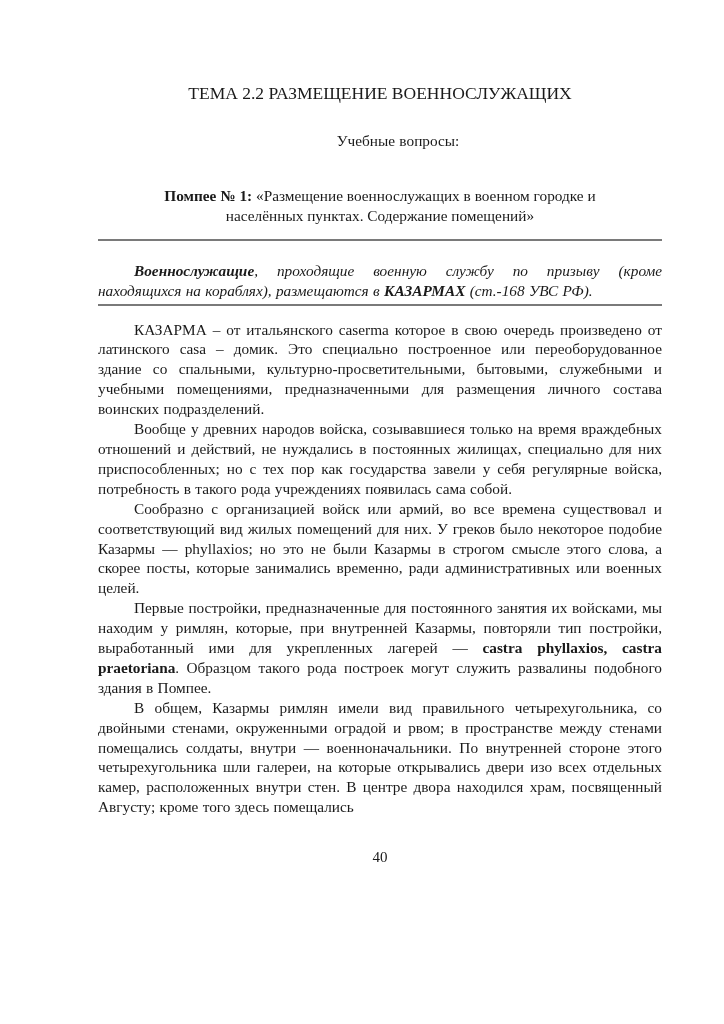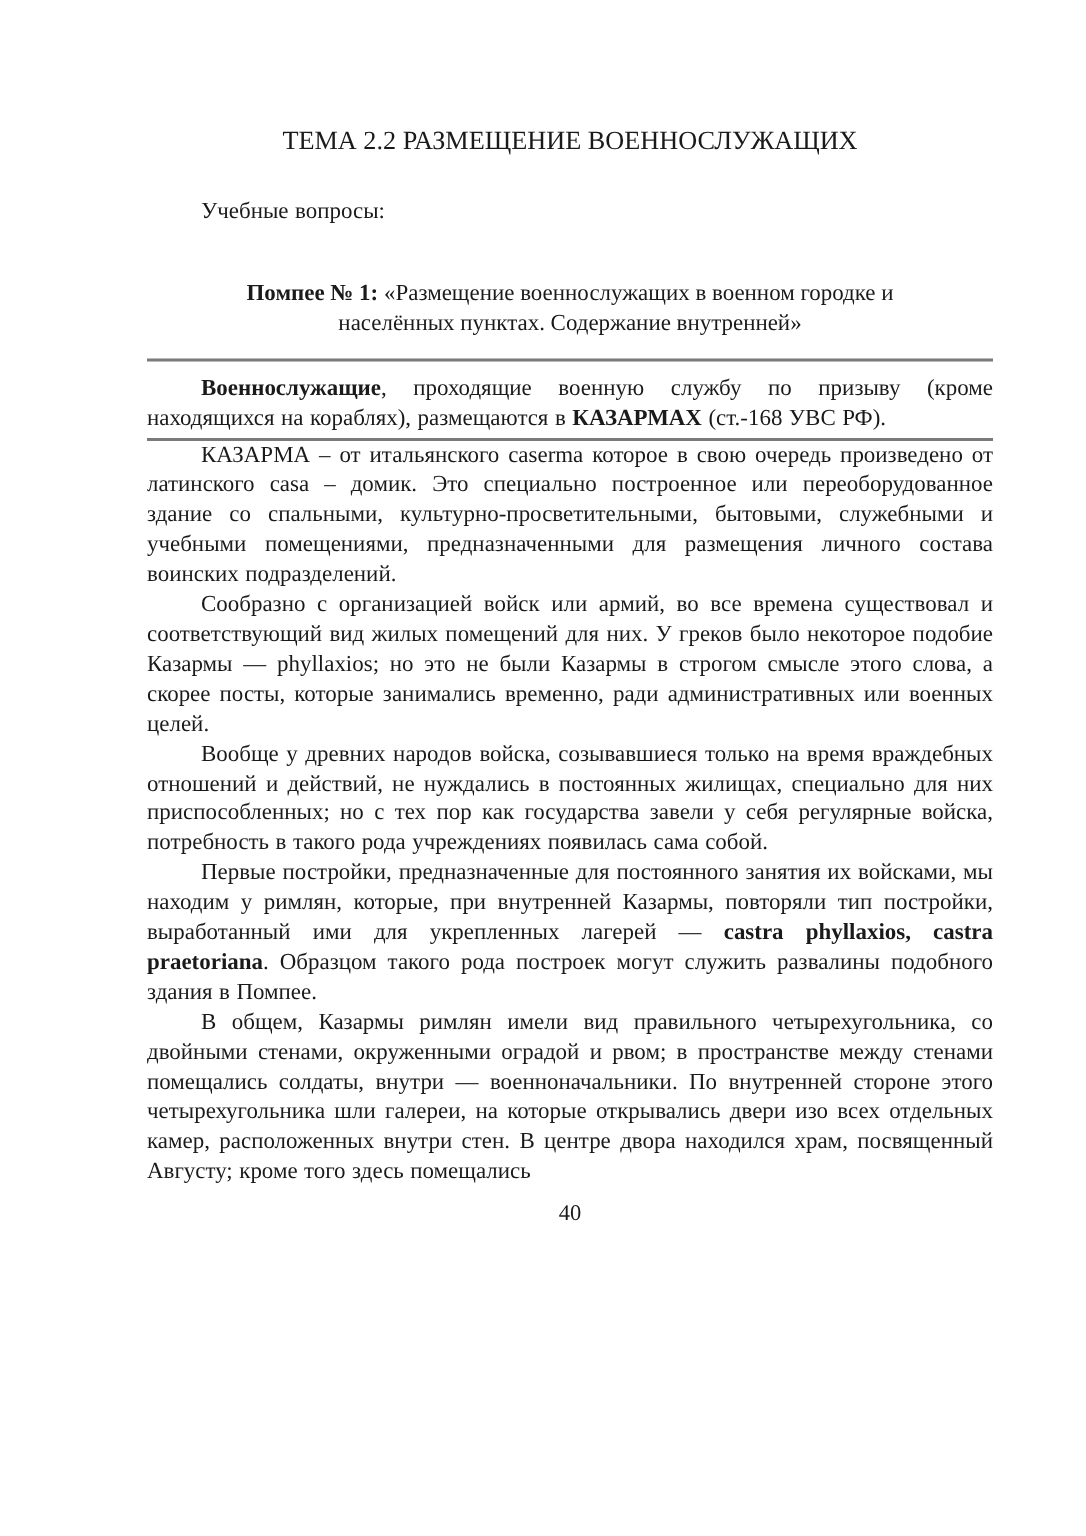--- a/index.html
+++ b/index.html
@@ -23,65 +23,67 @@
     font-weight: normal;
     text-align: center;
     margin: 0 0 27px 0;
   }
   .para {
     font-size: 15.3px;
     line-height: 19.9px;
     margin: 0;
     word-spacing: 0.5px;
   }
-  .indent { text-indent: 36px; }
+  .indent { text-indent: 36px; text-align: center; }
   .just { text-align: justify; }
   .question-heading {
     font-size: 15.3px;
     line-height: 19.9px;
     text-align: center;
     margin: 35px 28px 0 28px;
   }
   .question-heading .b { font-weight: bold; }
   .statement-box {
     margin-top: 13px;
+    margin-bottom: 14px;
     border-top: 2px solid #7a7a7a;
     border-bottom: 2px solid #7a7a7a;
-    padding: 8px 0 3px 0;
+    padding: 20px 0 3px 0;
+    font-style: italic;
   }
   .b { font-weight: bold; }
   .footer {
     font-size: 15px;
     line-height: 20px;
     text-align: center;
-    margin-top: 8px;
+    margin-top: 30px;
   }
 </style>
 </head>
 <body>
 
 <div class="page">
 
   <h1 class="title">ТЕМА 2.2 РАЗМЕЩЕНИЕ ВОЕННОСЛУЖАЩИХ</h1>
 
   <p class="para indent">Учебные вопросы:</p>
 
 
 
-  <p class="question-heading"><span class="b">Помпее № 1: </span><span>«Размещение военнослужащих в военном городке и населённых пунктах. Содержание внутренней»</span></p>
+  <p class="question-heading"><span class="b">Помпее № 1: </span><span>«Размещение военнослужащих в военном городке и населённых пунктах. Содержание помещений»</span></p>
 
   <div class="statement-box">
     <p class="para indent just"><span class="b">Военнослужащие</span><span>, проходящие военную службу по призыву (кроме находящихся на кораблях), размещаются в </span><span class="b">КАЗАРМАХ</span><span> (ст.-168 УВС РФ).</span></p>
   </div>
 
   <p class="para indent just">КАЗАРМА – от итальянского caserma которое в свою очередь произведено от латинского casa – домик. Это специально построенное или переоборудованное здание со спальными, культурно-просветительными, бытовыми, служебными и учебными помещениями, предназначенными для размещения личного состава воинских подразделений.</p>
 
+  <p class="para indent just">Вообще у древних народов войска, созывавшиеся только на время враждебных отношений и действий, не нуждались в постоянных жилищах, специально для них приспособленных; но с тех пор как государства завели у себя регулярные войска, потребность в такого рода учреждениях появилась сама собой.</p>
+
   <p class="para indent just">Сообразно с организацией войск или армий, во все времена существовал и соответствующий вид жилых помещений для них. У греков было некоторое подобие Казармы — phyllaxios; но это не были Казармы в строгом смысле этого слова, а скорее посты, которые занимались временно, ради административных или военных целей.</p>
-
-  <p class="para indent just">Вообще у древних народов войска, созывавшиеся только на время враждебных отношений и действий, не нуждались в постоянных жилищах, специально для них приспособленных; но с тех пор как государства завели у себя регулярные войска, потребность в такого рода учреждениях появилась сама собой.</p>
 
   <p class="para indent just"><span>Первые постройки, предназначенные для постоянного занятия их войсками, мы находим у римлян, которые, при внутренней Казармы, повторяли тип постройки, выработанный ими для укрепленных лагерей — </span><span class="b">castra phyllaxios, castra praetoriana</span><span>. Образцом такого рода построек могут служить развалины подобного здания в Помпее.</span></p>
 
   <p class="para indent just">В общем, Казармы римлян имели вид правильного четырехугольника, со двойными стенами, окруженными оградой и рвом; в пространстве между стенами помещались солдаты, внутри — военноначальники. По внутренней стороне этого четырехугольника шли галереи, на которые открывались двери изо всех отдельных камер, расположенных внутри стен. В центре двора находился храм, посвященный Августу; кроме того здесь помещались</p>
 
   <div class="footer">40</div>
 
 </div>
 
 </body></html>

